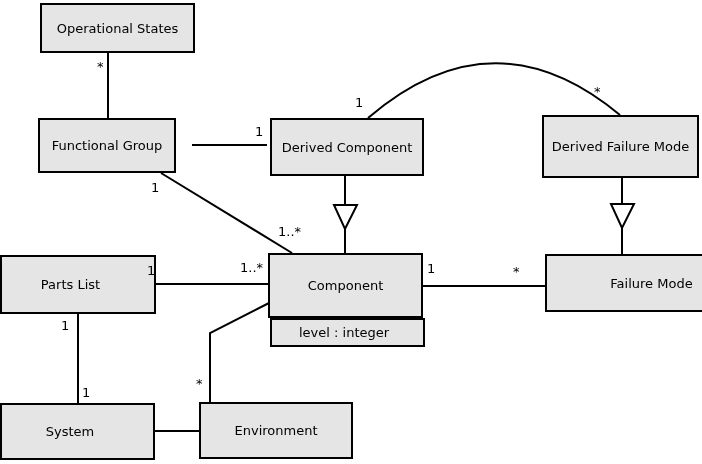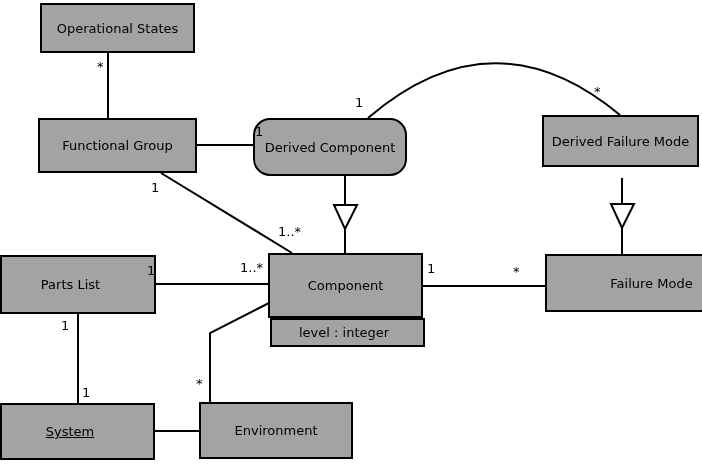--- a/index.html
+++ b/index.html
@@ -15,21 +15,21 @@
   .connectors {
     position: absolute;
     left: 0; top: 0;
     width: 702px; height: 464px;
     z-index: 1;
   }
   .uml-box {
     position: absolute;
     box-sizing: border-box;
     border: 2px solid #000000;
-    background: #a3a3a3;
+    background: #e5e5e5;
     display: flex;
     align-items: center;
     justify-content: center;
     font-size: 13px;
     line-height: 15px;
     white-space: nowrap;
     z-index: 2;
   }
   .uml-box.text-shift { padding-right: 15px; }
   .uml-box.attr-compartment {
@@ -75,48 +75,48 @@
 
     <path d="M622,178 L622,204" stroke="#000" stroke-width="2" fill="none"></path>
     <polygon points="611,204 634,204 622,228" fill="#ffffff" stroke="#000" stroke-width="2"></polygon>
     <path d="M622,228 L622,254" stroke="#000" stroke-width="2" fill="none"></path>
   </svg>
 
   <div class="uml-box" style="left:40px; top:3px; width:155px; height:50px;">
     <span>Operational States</span>
   </div>
 
-  <div class="uml-box" style="left:38px; top:118px; width:159px; height:55px;">
+  <div class="uml-box" style="left:38px; top:118px; width:138px; height:55px;">
     <span>Functional Group</span>
   </div>
 
-  <div class="uml-box" style="left:253px; top:118px; width:154px; height:58px;border-radius:17px;">
+  <div class="uml-box" style="left:270px; top:118px; width:154px; height:58px;">
     <span>Derived Component</span>
   </div>
 
-  <div class="uml-box" style="left:542px; top:115px; width:157px; height:52px;align-items:center;">
+  <div class="uml-box" style="left:542px; top:115px; width:157px; height:63px;align-items:center;">
     <span>Derived Failure Mode</span>
   </div>
 
   <div class="uml-box text-shift" style="left:0px; top:255px; width:156px; height:59px;">
     <span>Parts List</span>
   </div>
 
   <div class="uml-box" style="left:268px; top:253px; width:155px; height:65px;">
     <span>Component</span>
   </div>
   <div class="uml-box attr-compartment" style="left:270px; top:318px; width:155px; height:29px;">
     <span>level : integer</span>
   </div>
 
   <div class="uml-box" style="left:545px; top:254px; width:188px; height:58px;padding-left:25px;">
     <span>Failure Mode</span>
   </div>
 
-  <div class="uml-box text-shift" style="left:0px; top:403px; width:155px; height:57px;text-decoration:underline;">
+  <div class="uml-box text-shift" style="left:0px; top:403px; width:155px; height:57px;">
     <span>System</span>
   </div>
 
   <div class="uml-box" style="left:199px; top:402px; width:154px; height:57px;justify-content:center;">
     <span>Environment</span>
   </div>
 
   <span class="mult" style="left:97px; top:60px;">*</span>
 
   <span class="mult" style="left:255px; top:125px;">1</span>

